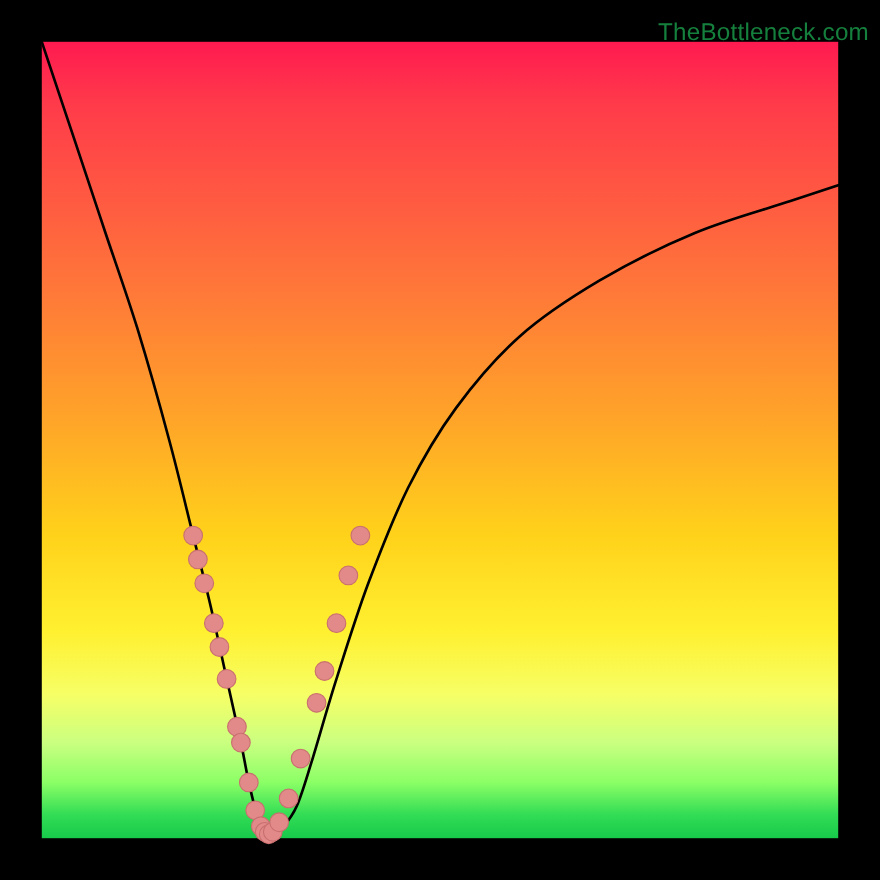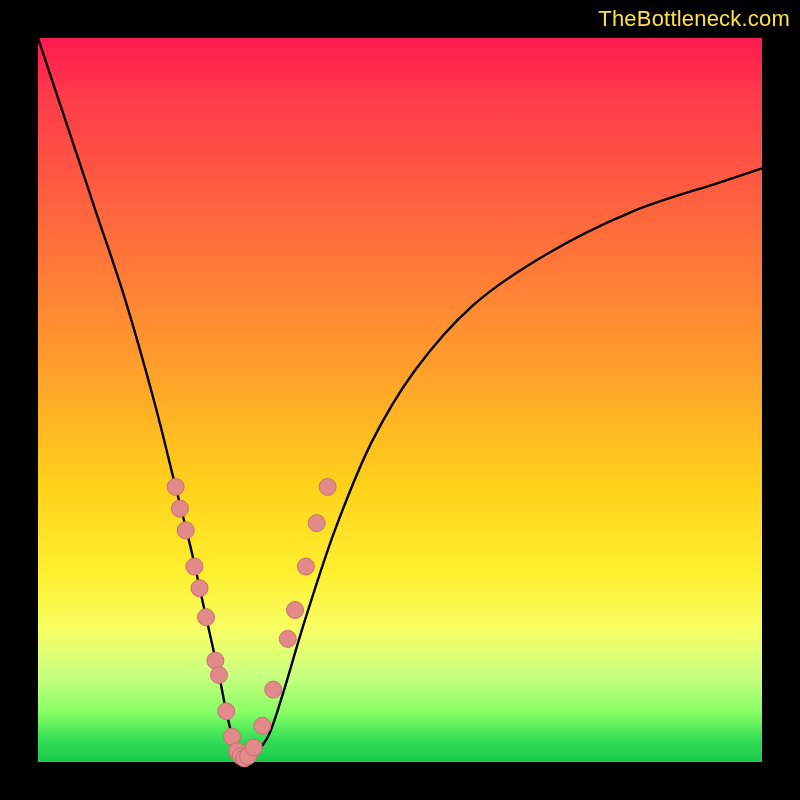--- a/index.html
+++ b/index.html
@@ -34,23 +34,23 @@
       #fff030 74%,
       #f6ff66 82%,
       #caff80 88%,
       #8bff66 93%,
       #33dd55 97%,
       #17c94b 100%
     );
   }
   .watermark {
     position: absolute;
-    top: 6px;
+    top: 16px;
     right: 10px;
-    color: #fde047;
+    color: #15803d;
     font-size: 22px;
     letter-spacing: 0.2px;
     user-select: none;
   }
   svg.curve {
     position: absolute;
     left: 0; top: 0;
     width: 724px; height: 724px;
     overflow: visible;
   }

